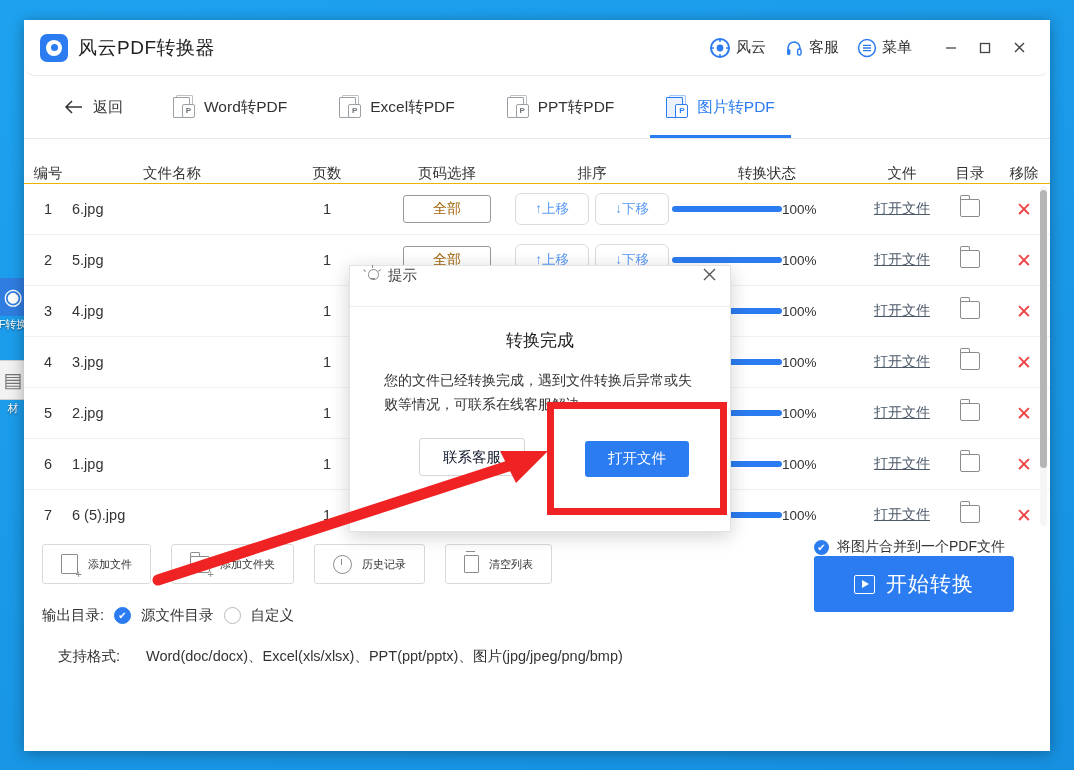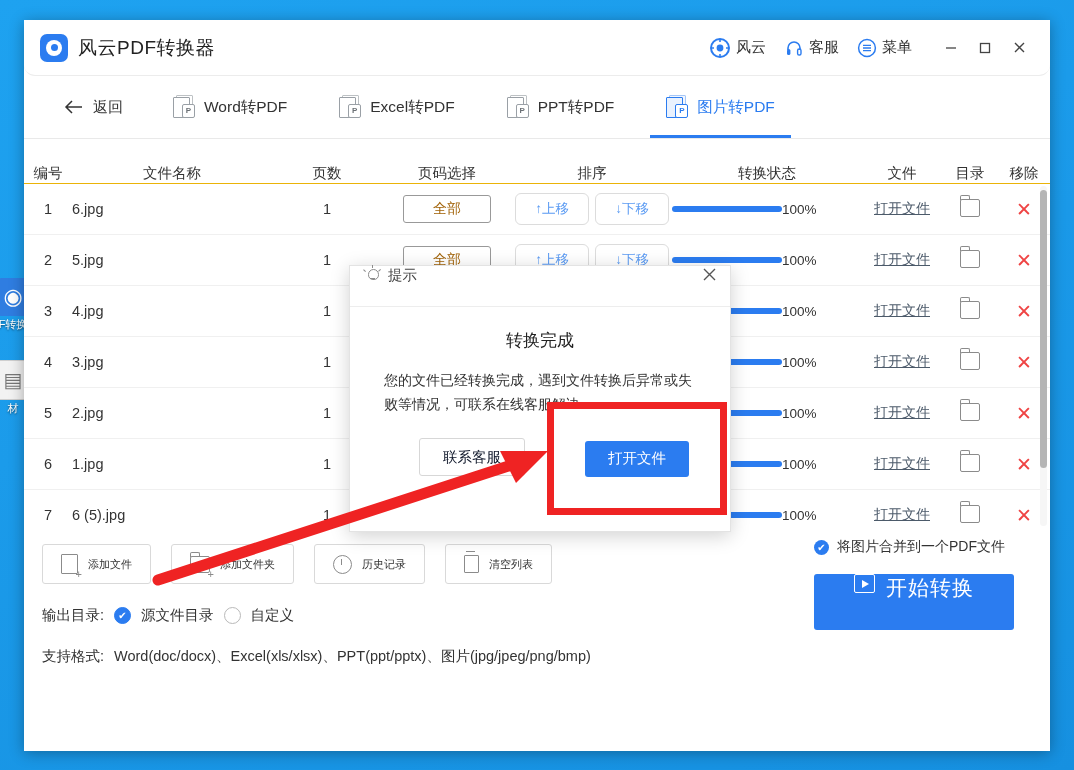--- a/index.html
+++ b/index.html
@@ -88,26 +88,26 @@
   .ic-folder:before{content:"";position:absolute;left:-1px;top:-5px;width:8px;height:4px;border:1.4px solid #8b8b8b;border-bottom:none;border-radius:2px 2px 0 0;}
   .ic-folder:after{content:"+";position:absolute;right:-5px;bottom:-6px;font-size:11px;color:#8b8b8b;line-height:8px;}
   .ic-trash{width:13px;height:16px;border:1.4px solid #8b8b8b;border-radius:1px;position:relative;}
   .ic-trash:before{content:"";position:absolute;left:1px;top:-5px;width:9px;height:3px;border-top:1.4px solid #8b8b8b;}
   .ic-clock{width:17px;height:17px;border:1.4px solid #8b8b8b;border-radius:50%;position:relative;}
   .ic-clock:after{content:"";position:absolute;left:7px;top:3px;width:1.4px;height:6px;background:#8b8b8b;}
 
   .opt-row{display:flex;align-items:center;gap:10px;padding-left:18px;margin-top:22px;font-size:14.5px;color:#333;}
   .radio{width:15px;height:15px;border-radius:50%;border:1.4px solid #b9b9b9;display:inline-flex;align-items:center;justify-content:center;}
   .radio.on{background:#2b7cf0;border-color:#2b7cf0;color:#fff;font-size:10px;}
-  .fmt-row{display:flex;gap:10px;padding-left:18px;margin-top:22px;font-size:14.5px;color:#333;}
+  .fmt-row{display:flex;gap:26px;padding-left:18px;margin-top:22px;font-size:14.5px;color:#333;margin-left:16px;}
 
   .right-panel{position:absolute;right:26px;top:10px;width:210px;}
   .merge-row{display:flex;align-items:center;gap:8px;font-size:14px;color:#333;justify-content:flex-start;}
   .cbx{width:15px;height:15px;border-radius:50%;background:#2b7cf0;color:#fff;font-size:10px;display:inline-flex;align-items:center;justify-content:center;}
-  .start-btn{margin-top:18px;width:200px;height:56px;background:#2b7cf0;border-radius:3px;color:#fff;font-size:21px;display:flex;align-items:flex-start;justify-content:center;gap:11px;letter-spacing:1px;}
+  .start-btn{width:200px;height:56px;background:#2b7cf0;border-radius:3px;color:#fff;font-size:21px;display:flex;align-items:center;justify-content:center;gap:11px;letter-spacing:1px;}
   .play-ic{width:19px;height:17px;border:1.8px solid #fff;border-radius:2px;display:flex;align-items:center;justify-content:center;}
   .play-ic i{display:block;width:0;height:0;border-left:7px solid #fff;border-top:4.5px solid transparent;border-bottom:4.5px solid transparent;margin-left:2px;}
 
   
   .modal{position:absolute;left:325px;top:245px;width:380px;height:265px;background:#fff;border:1px solid #e3e3e3;box-shadow:0 4px 18px rgba(0,0,0,.18);}
   .modal-head{height:40px;display:flex;align-items:flex-start;padding:0 12px 0 14px;border-bottom:1px solid #ededed;}
   .bulb{width:17px;height:17px;position:relative;margin-right:7px;}
   .bulb .b{position:absolute;left:4px;top:3px;width:9px;height:9px;border:1.4px solid #8b8b8b;border-radius:50% 50% 45% 45%;}
   .bulb .s{position:absolute;left:6px;top:12px;width:5px;height:1.4px;background:#8b8b8b;}
   .bulb .r{position:absolute;width:1.4px;height:3px;background:#8b8b8b;}

